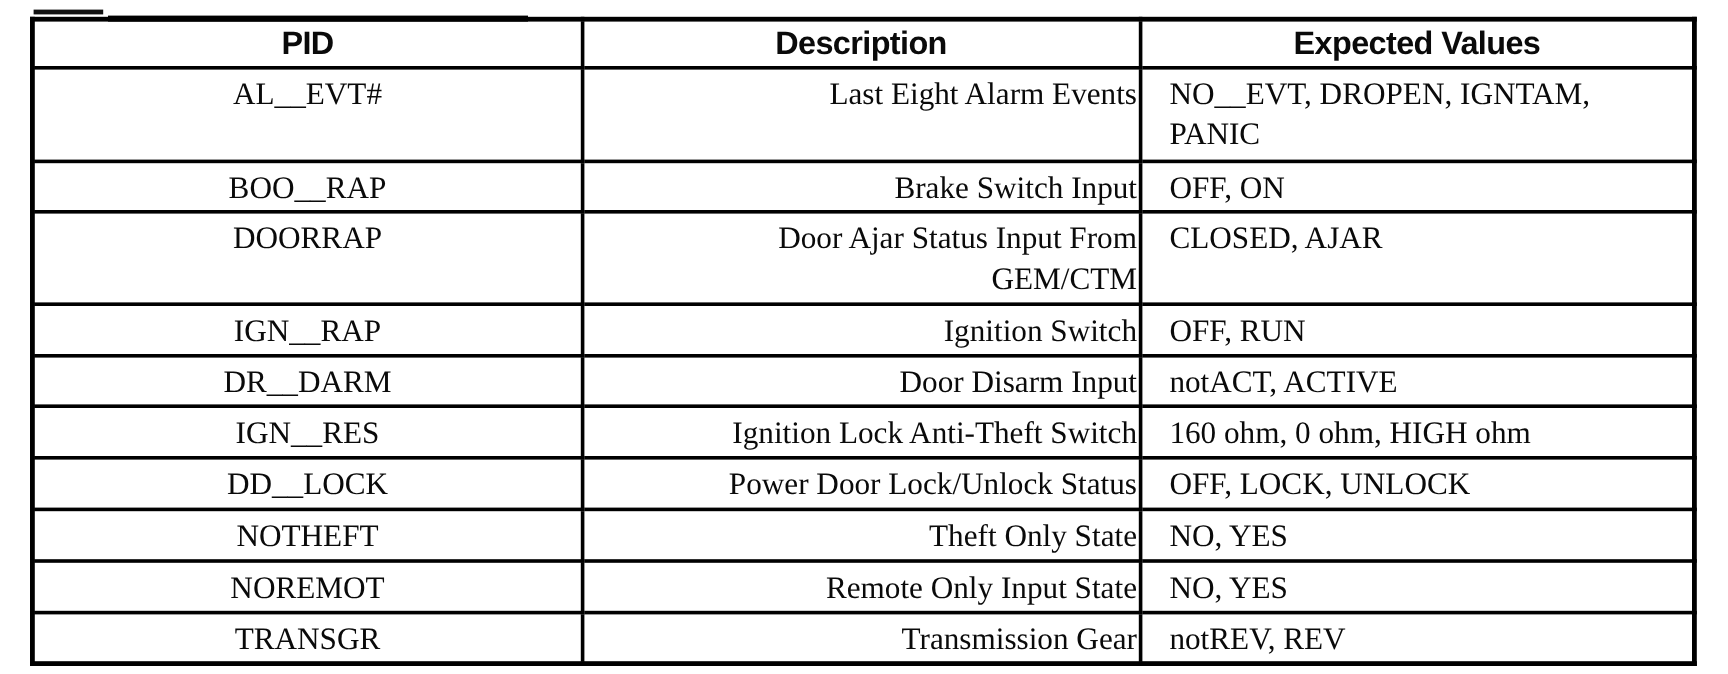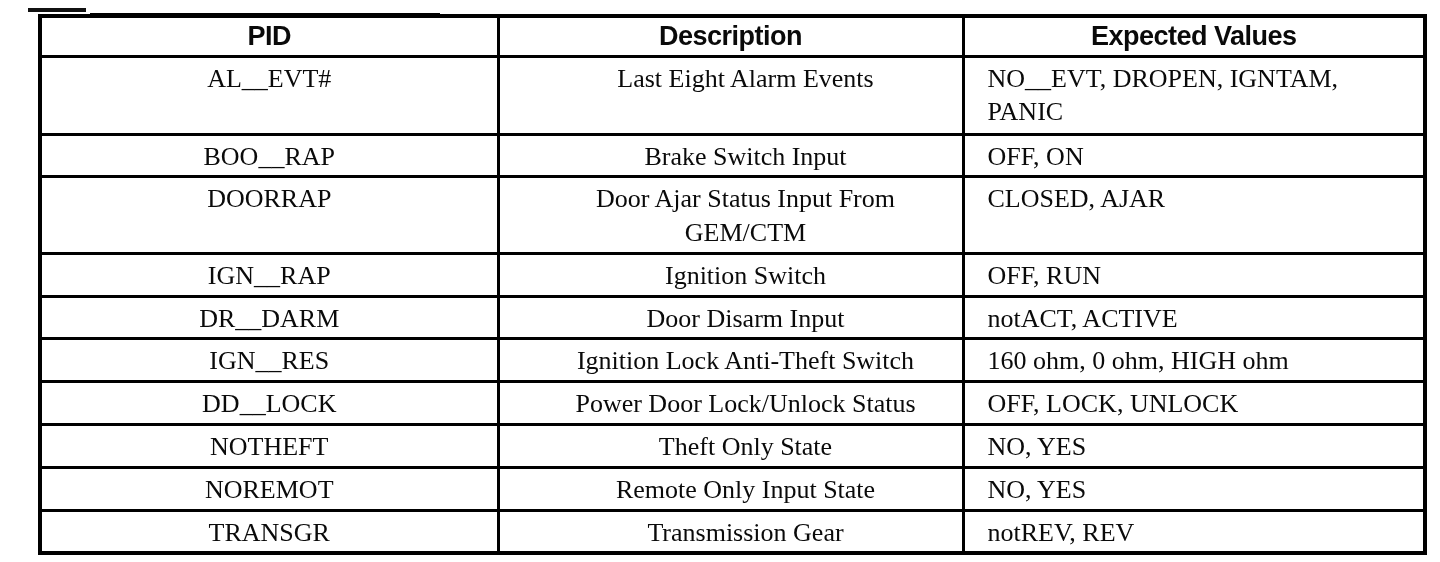--- a/index.html
+++ b/index.html
@@ -9,21 +9,21 @@
   }
   .page {
     position: relative;
     width: 1440px;
     height: 562px;
     background: #ffffff;
     overflow: hidden;
   }
   table.pid-table {
     position: absolute;
-    left: 38px;
+    left: 25px;
     top: 14px;
     width: 1385px;
     border-collapse: collapse;
     table-layout: fixed;
     border: 4px solid #000000;
   }
   col.c1 { width: 458px; }
   col.c2 { width: 465px; }
   col.c3 { width: 462px; }
   th, td {
@@ -42,21 +42,21 @@
   }
   td {
     font-family: "Liberation Serif", serif;
     font-size: 26px;
     line-height: 1.3;
     vertical-align: top;
     padding-top: 4px;
     padding-bottom: 2px;
   }
   td.pid-cell  { text-align: center; }
-  td.desc-cell { text-align: center; white-space: pre-line; padding-left: 31px; }
+  td.desc-cell { text-align: right; white-space: pre-line; padding-left: 31px; }
   td.exp-cell  { text-align: left; padding-left: 23px; white-space: pre-line; }
   
   tbody tr:nth-child(1)  { height: 78px; }
   tbody tr:nth-child(2)  { height: 40px; }
   tbody tr:nth-child(3)  { height: 73px; }
   tbody tr:nth-child(4)  { height: 41px; }
   tbody tr:nth-child(5)  { height: 42px; }
   tbody tr:nth-child(6)  { height: 42px; }
   tbody tr:nth-child(7)  { height: 41px; }
   tbody tr:nth-child(8)  { height: 42px; }

